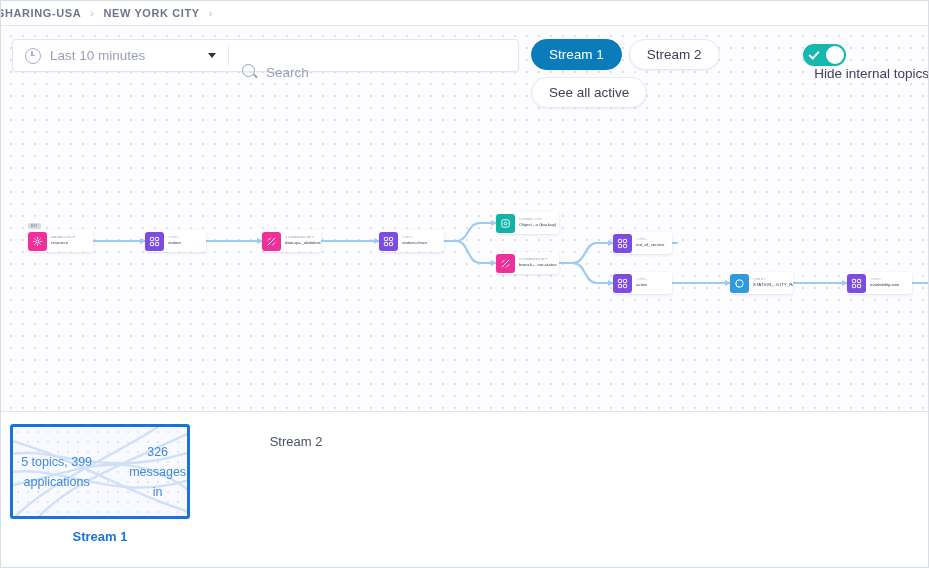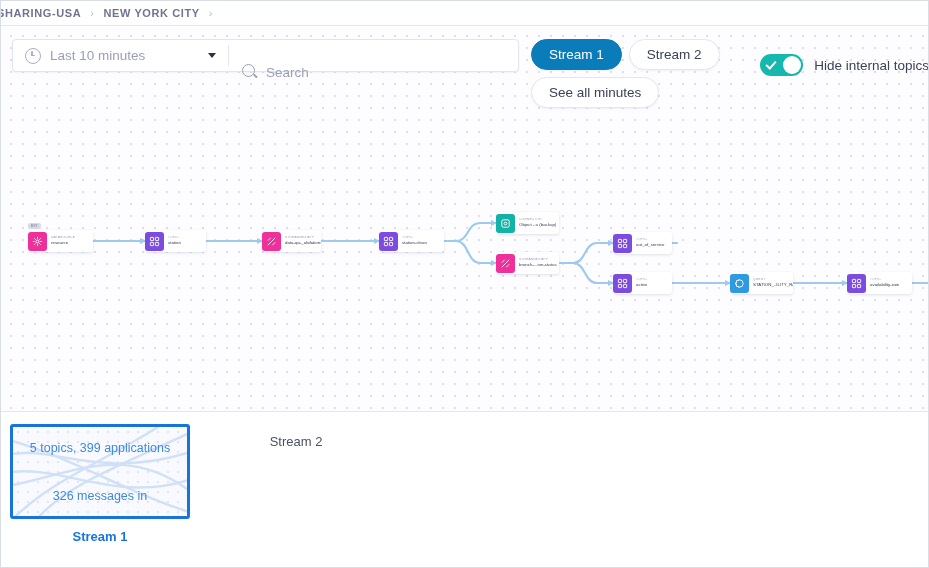--- a/index.html
+++ b/index.html
@@ -183,23 +183,23 @@
     background: #0b7cba;
     border-color: #0b7cba;
     color: #fff;
     font-weight: normal;
   }
 
   
   .toggle-wrap {
     position: absolute;
     right: -9px;
-    top: 15px;
-    display: flex;
-    align-items: center;
+    top: 5px;
+    display: flex;
+    flex-direction: column;
   }
   .toggle {
     width: 43px; height: 22px;
     border-radius: 11px;
     background: #14b8ad;
     position: relative;
     flex: none;
     cursor: pointer;
   }
   .toggle .knob {
@@ -303,21 +303,21 @@
   .card-col { width: 180px; }
   .card {
     height: 95px;
     border-radius: 3px;
     background-color: #f8faff;
     background-image: radial-gradient(#e2e4f6 .9px, transparent 1px);
     background-size: 10px 10px;
     position: relative;
     overflow: hidden;
     display: flex;
-    flex-direction: column;
+    flex-direction: row;
     align-items: center;
     justify-content: center;
     box-sizing: border-box;
     cursor: pointer;
     gap: 28px;
   }
   .card.selected {
     border: 3px solid #1874dc;
     border-radius: 3px;
   }
@@ -570,21 +570,21 @@
         <div class="divider-v"></div>
         <div class="search-box">
           <span class="search-icon"></span>
           <input class="search-input" type="text" placeholder="Search" style="">
         </div>
       </div>
 
       <div class="stream-pills">
         <div class="pill active">Stream 1</div>
         <div class="pill">Stream 2</div>
-        <div class="pill">See all minutes</div>
+        <div class="pill">See all active</div>
       </div>
 
       <div class="toggle-wrap">
         <div class="toggle">
           <span class="check"></span>
           <span class="knob"></span>
         </div>
         <span class="toggle-label">Hide internal topics</span>
       </div>
 

